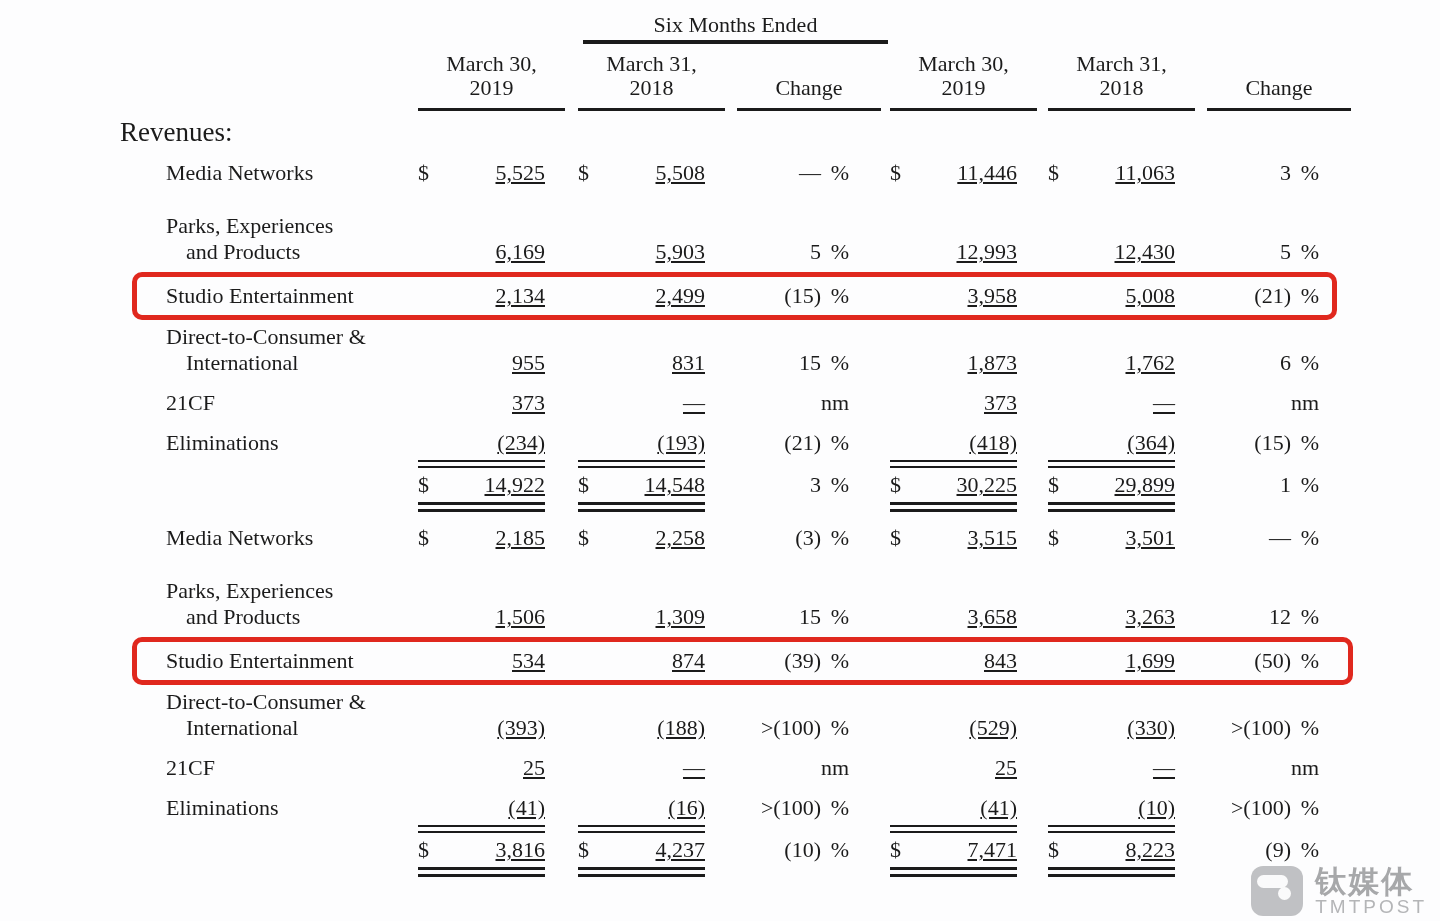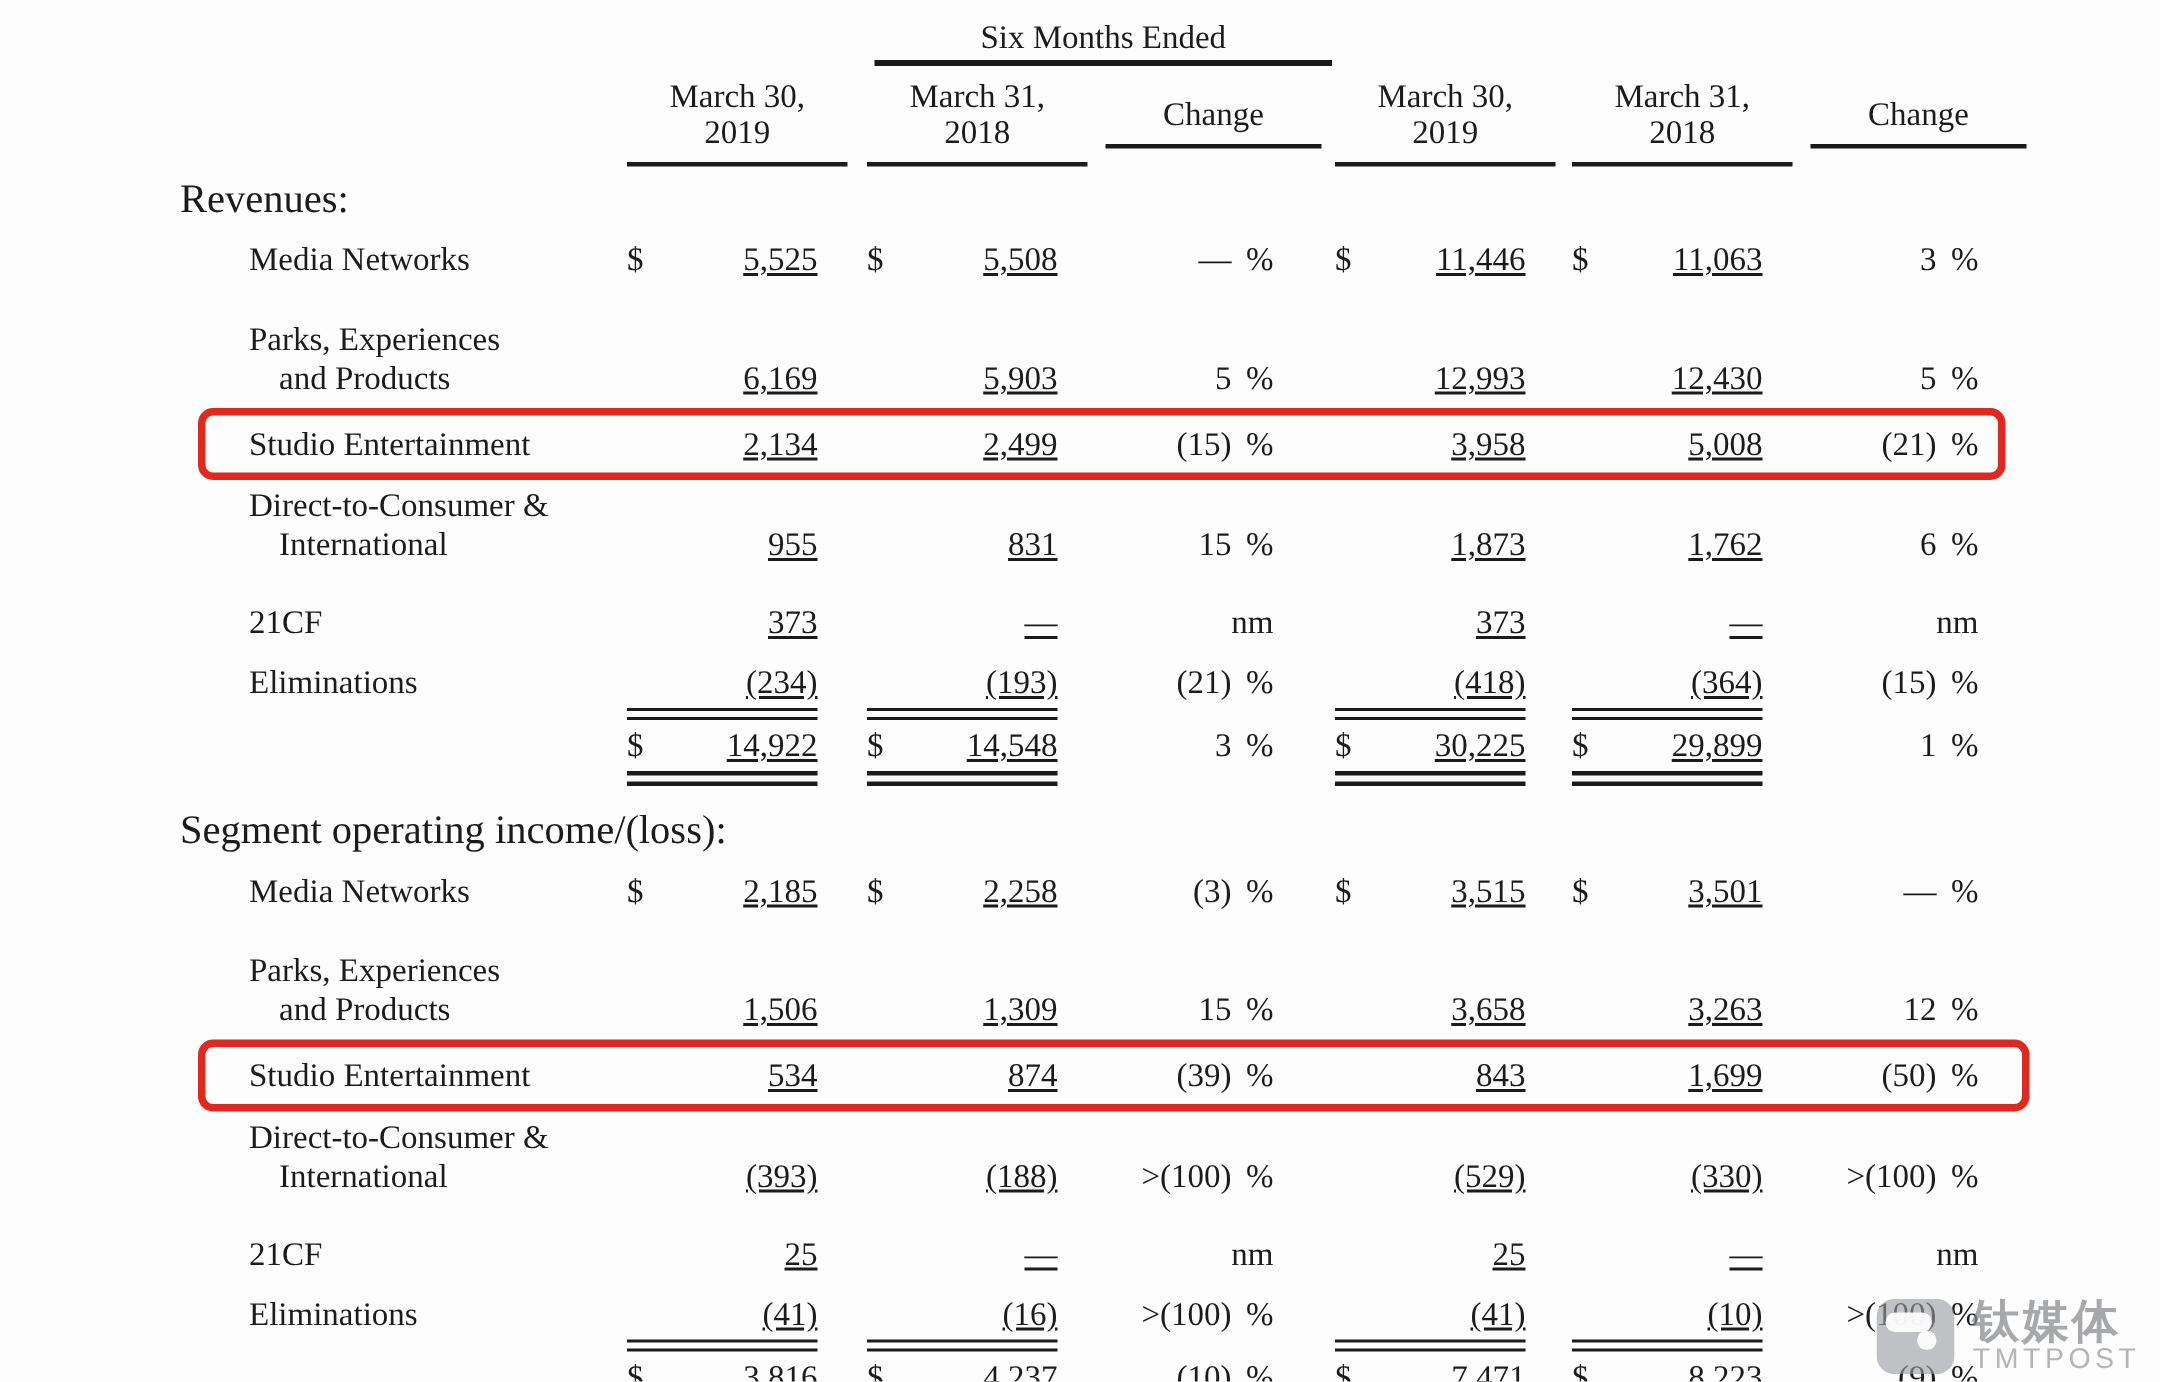--- a/index.html
+++ b/index.html
@@ -14,37 +14,37 @@
   }
   .sheet{padding:12px 0 0 120px;width:1231px;position:relative;}
 
   
   .hdr-row{display:flex;align-items:flex-end;}
   .t-sp{width:298px;}
   .t-q{width:307px;text-align:center;font-size:22px;line-height:26px;padding-bottom:2px;border-bottom:4px solid #1b1b1b;}
   .t-mid{width:165px;}
   .t-s{width:305px;text-align:center;font-size:22px;line-height:26px;padding-bottom:2px;border-bottom:4px solid #1b1b1b;}
 
-  .cols-row{display:flex;align-items:center;margin-top:8px;}
+  .cols-row{display:flex;align-items:flex-end;margin-top:8px;}
   .h-date{width:147px;text-align:center;font-size:22px;line-height:24px;white-space:pre-line;padding-bottom:8px;border-bottom:3px solid #1b1b1b;}
   .h-chg{width:144px;text-align:center;font-size:22px;line-height:24px;padding-bottom:8px;border-bottom:3px solid #1b1b1b;}
   .h-sp1{width:13px;}.h-sp2{width:12px;}.h-sp3{width:9px;}.h-sp4{width:11px;}.h-sp5{width:12px;}
 
   
   .sec-heading{font-size:27px;line-height:30px;height:30px;margin-top:6px;}
   .section + .section .sec-heading{margin-top:14px;}
 
   .row{display:flex;align-items:flex-end;position:relative;font-size:22px;}
   .row.sz1{height:30px;line-height:30px;}
   .row.sz2{height:52px;line-height:26px;}
   .row.ri0{margin-top:11px;}
   .row.ri1{margin-top:25px;}
   .row.ri2{margin-top:16px;}
   .row.ri3{margin-top:13px;}
-  .row.ri4{margin-top:24px;}
+  .row.ri4{margin-top:12px;}
   .row.ri5{margin-top:10px;}
   .row.ri6{margin-top:2px;}
 
   .c-lbl{width:298px;align-self:stretch;display:flex;flex-direction:column;justify-content:flex-end;}
   .lbl-line{padding-left:46px;}
   .lbl-line.cont{padding-left:66px;}
 
   .c-m{width:127px;display:flex;justify-content:space-between;}
   .c-m .v{text-align:right;flex:1;text-decoration:underline;}
   .c-chg{width:144px;box-sizing:border-box;padding-right:32px;display:flex;justify-content:flex-end;}
@@ -386,21 +386,20 @@
           </div>
           <div class="sp-d"></div>
           <div class="c-m">
             <div class="rl heavy"></div>
           </div>
           <div class="sp-e"></div>
           <div class="c-chg"></div>
         </div>
       </div>
       <div class="section s2">
-        <div class="sec-heading">Segment operating income/(loss):</div>
         <div class="row ri0 sz1">
           <div class="c-lbl">
             <div class="lbl-line">Media Networks</div>
           </div>
           <div class="c-m">
             <div class="d">$</div>
             <div class="v">2,185</div>
           </div>
           <div class="sp-a"></div>
           <div class="c-m">

